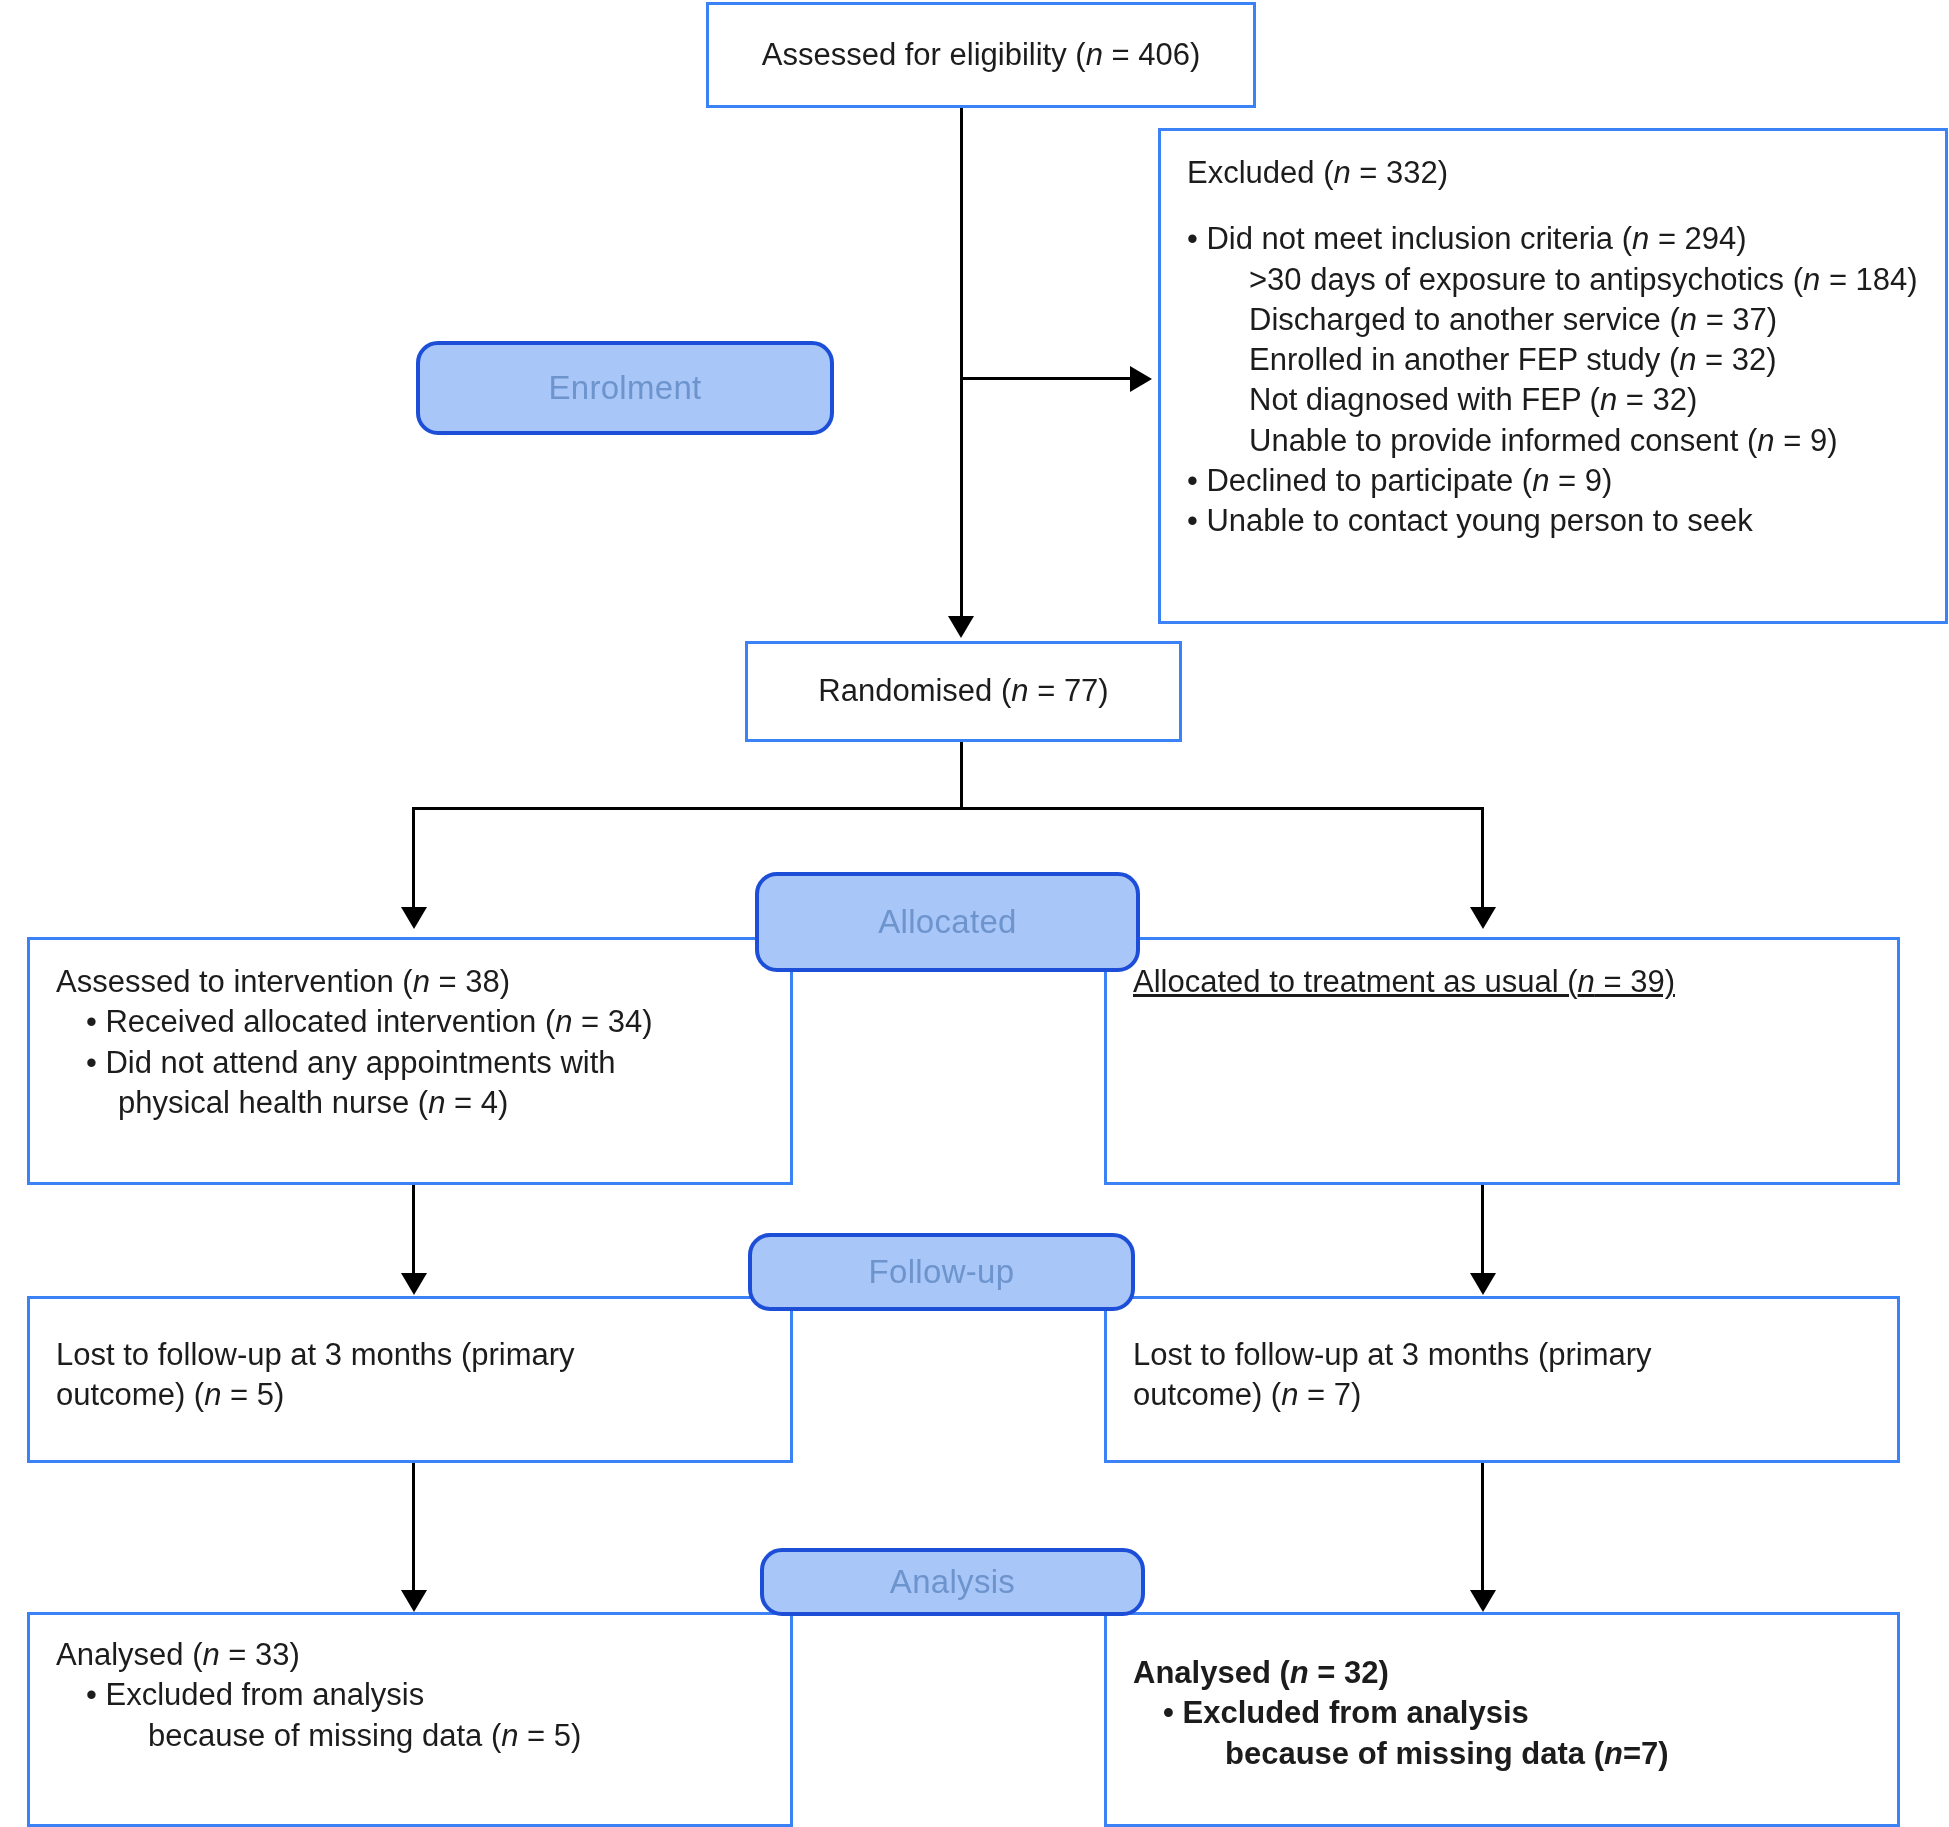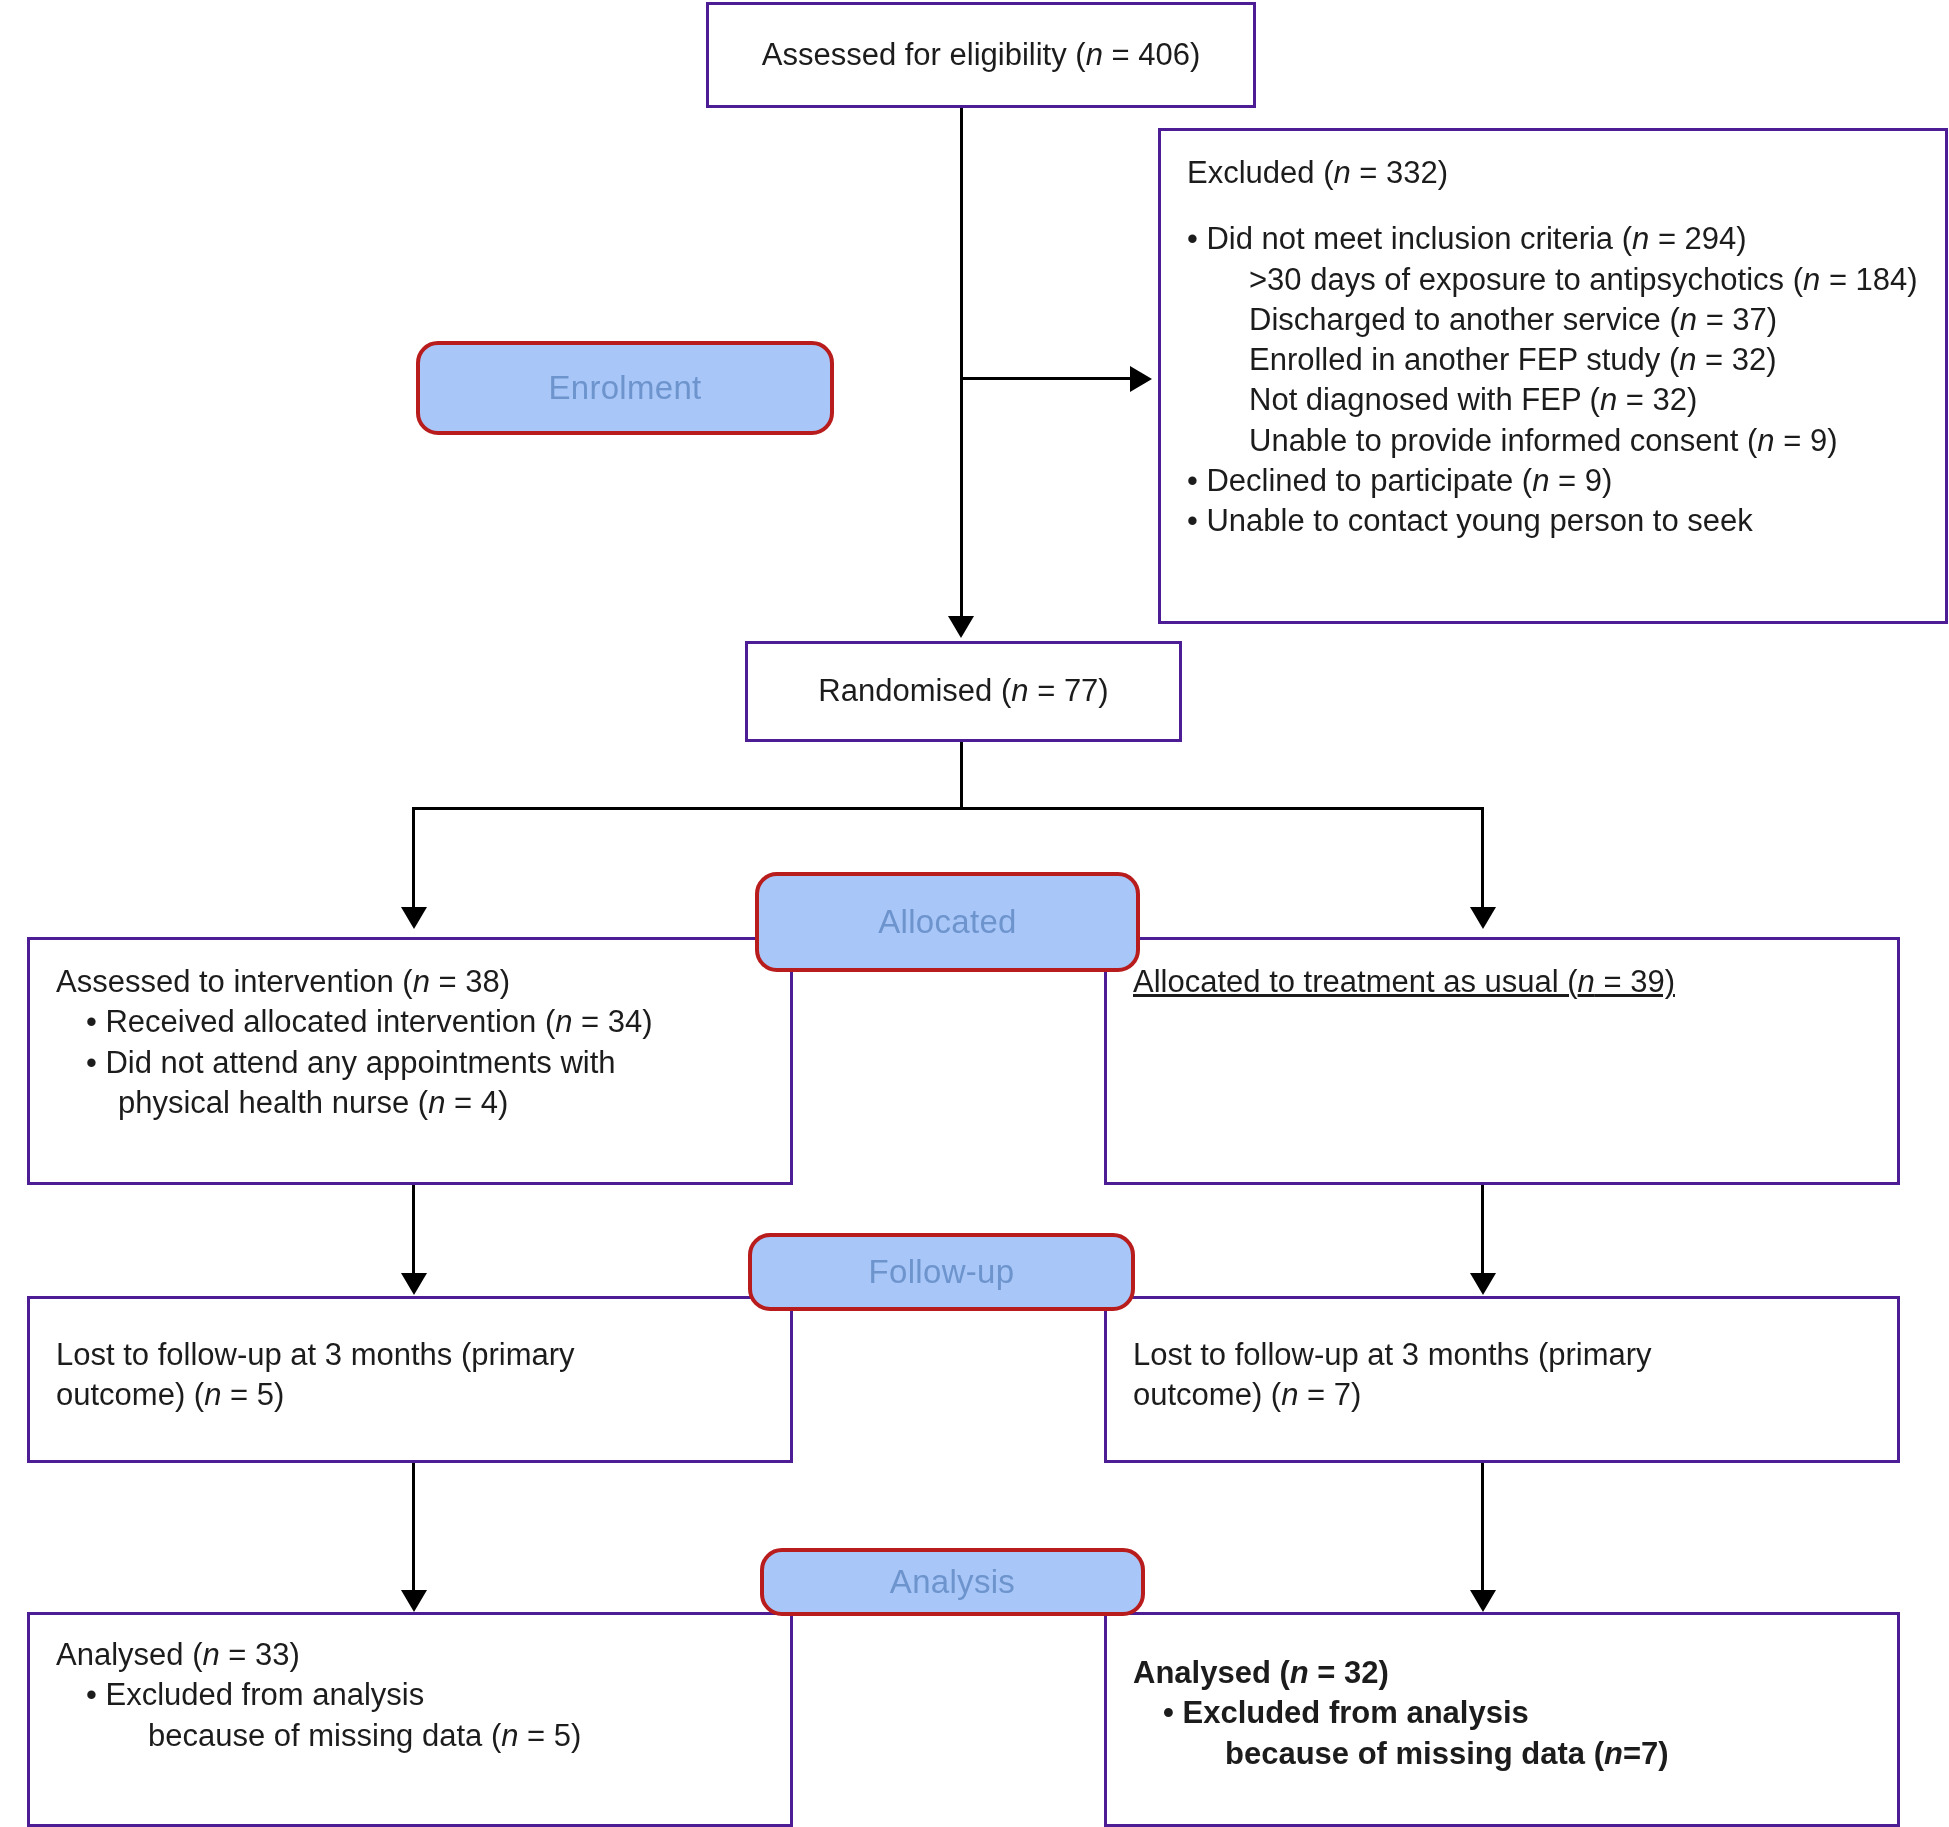--- a/index.html
+++ b/index.html
@@ -15,42 +15,42 @@
     background: #ffffff;
     font-family: "Liberation Sans", sans-serif;
     color: #1a1a1a;
     overflow: hidden;
   }
 
   
   .flowbox {
     position: absolute;
     box-sizing: border-box;
-    border: 3px solid #4c1d95;
+    border: 3px solid #3b82f6;
     background: #ffffff;
     font-size: 31px;
     line-height: 1.30;
     color: #1c1c1c;
     z-index: 3;
   }
   .flowbox .pad {
     padding: 18px 22px;
   }
   .flowbox.centered {
     display: flex;
     align-items: center;
     justify-content: center;
     text-align: center;
   }
 
   
   .pill {
     position: absolute;
     box-sizing: border-box;
-    border: 4px solid #b91c1c;
+    border: 4px solid #1d4ed8;
     border-radius: 22px;
     background: #a8c6f7;
     color: #6d94cd;
     display: flex;
     align-items: center;
     justify-content: center;
     font-size: 33px;
     letter-spacing: .3px;
     z-index: 12;
   }

